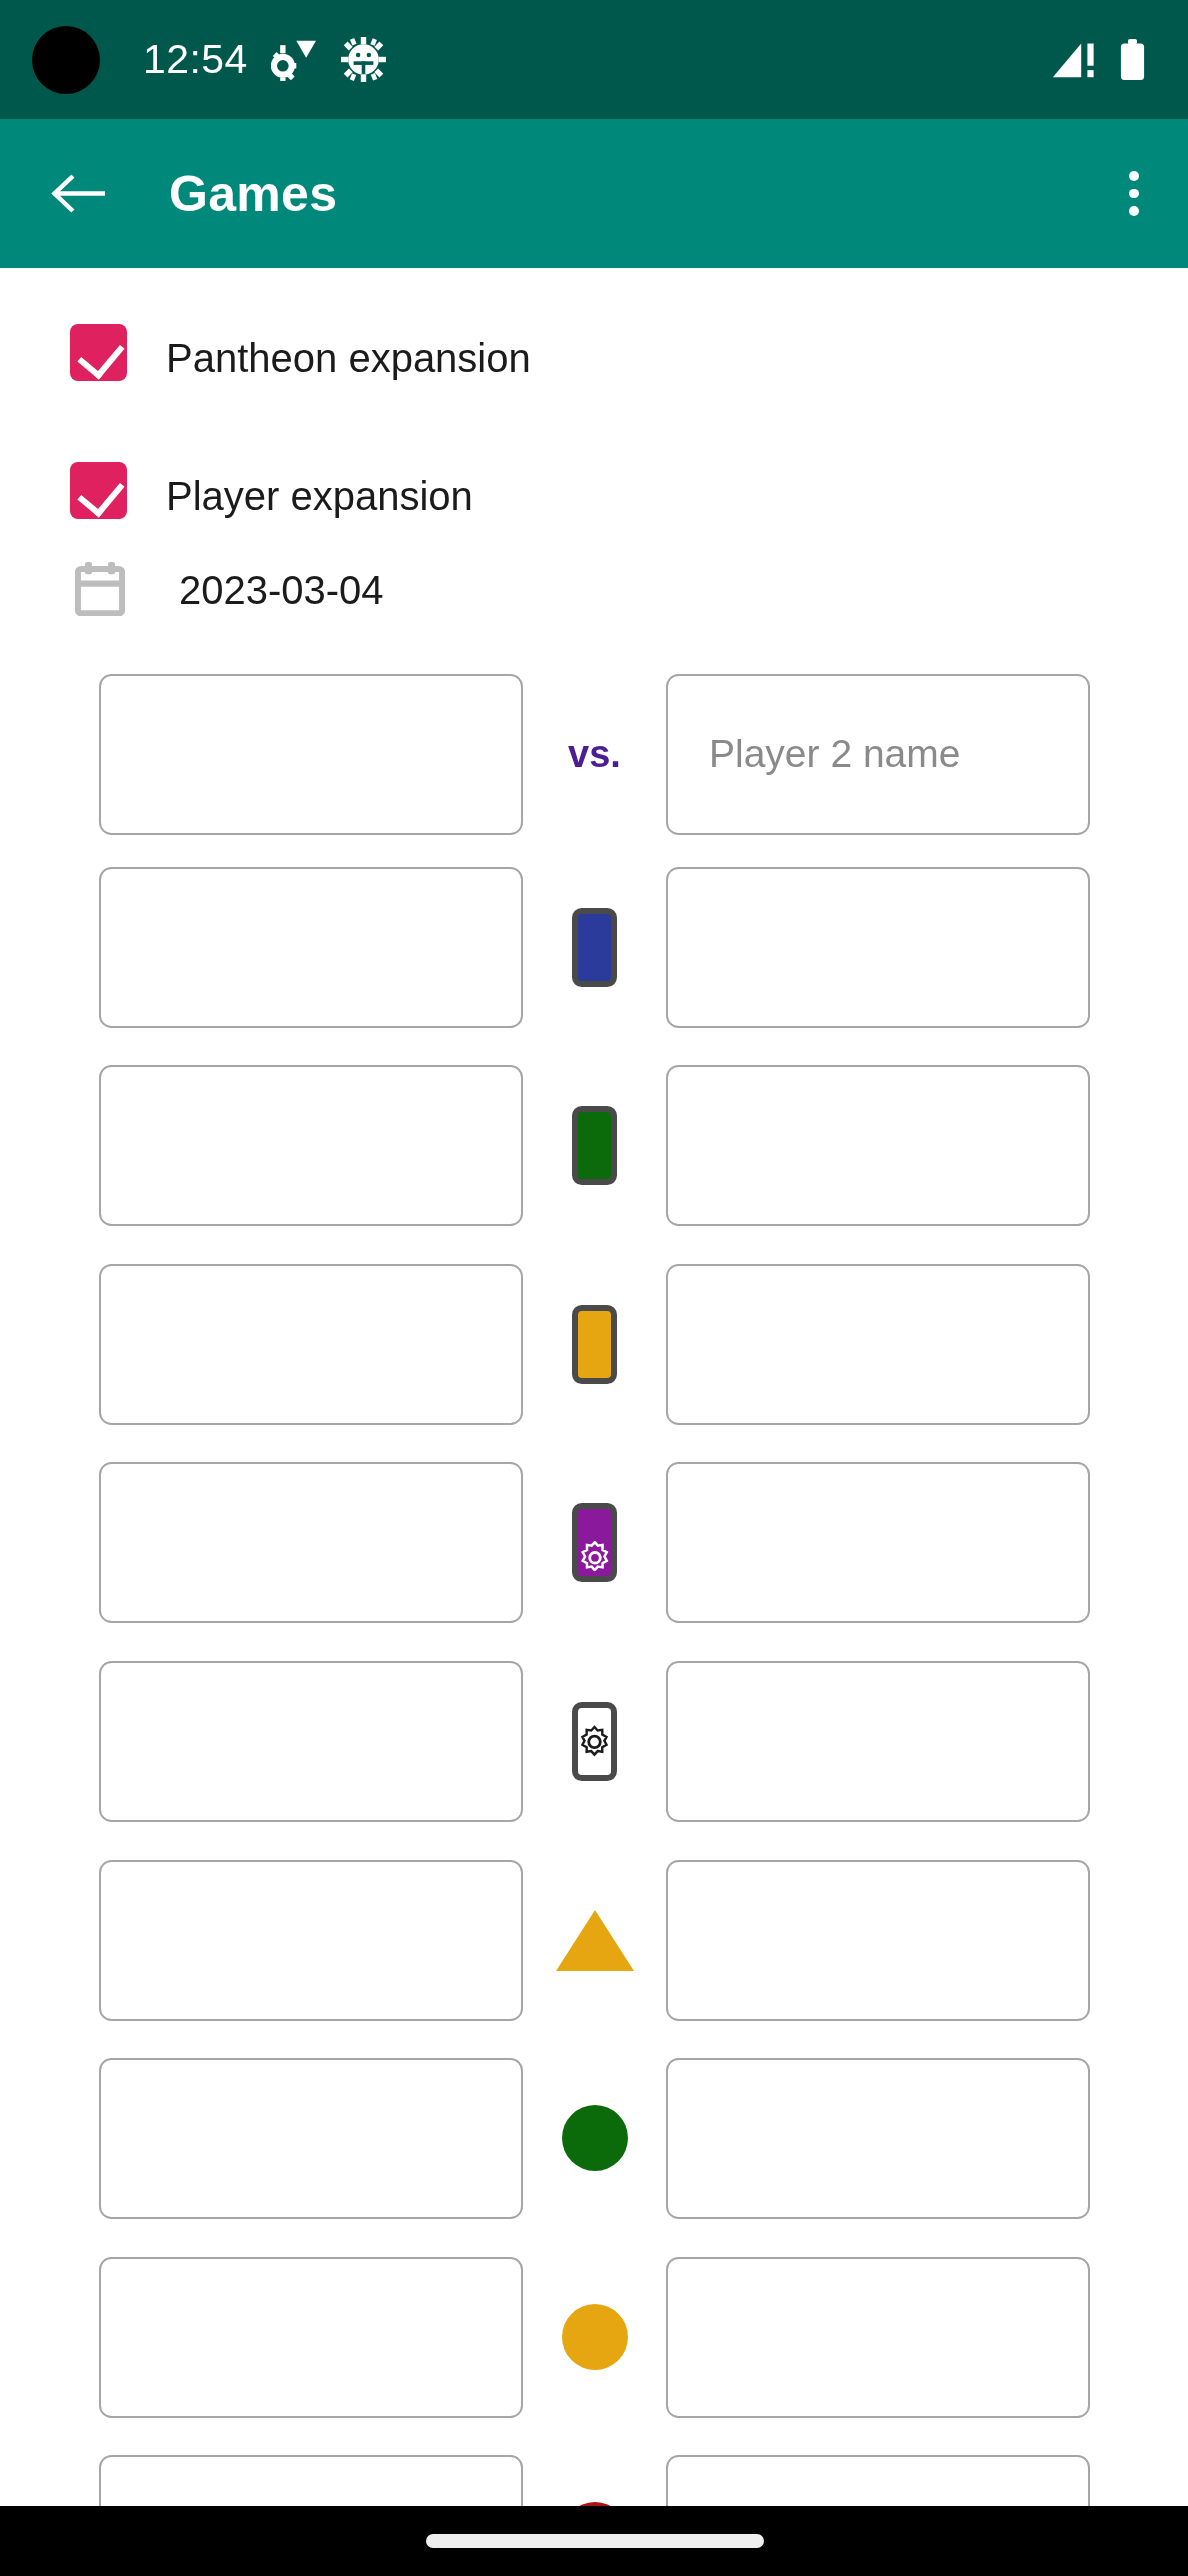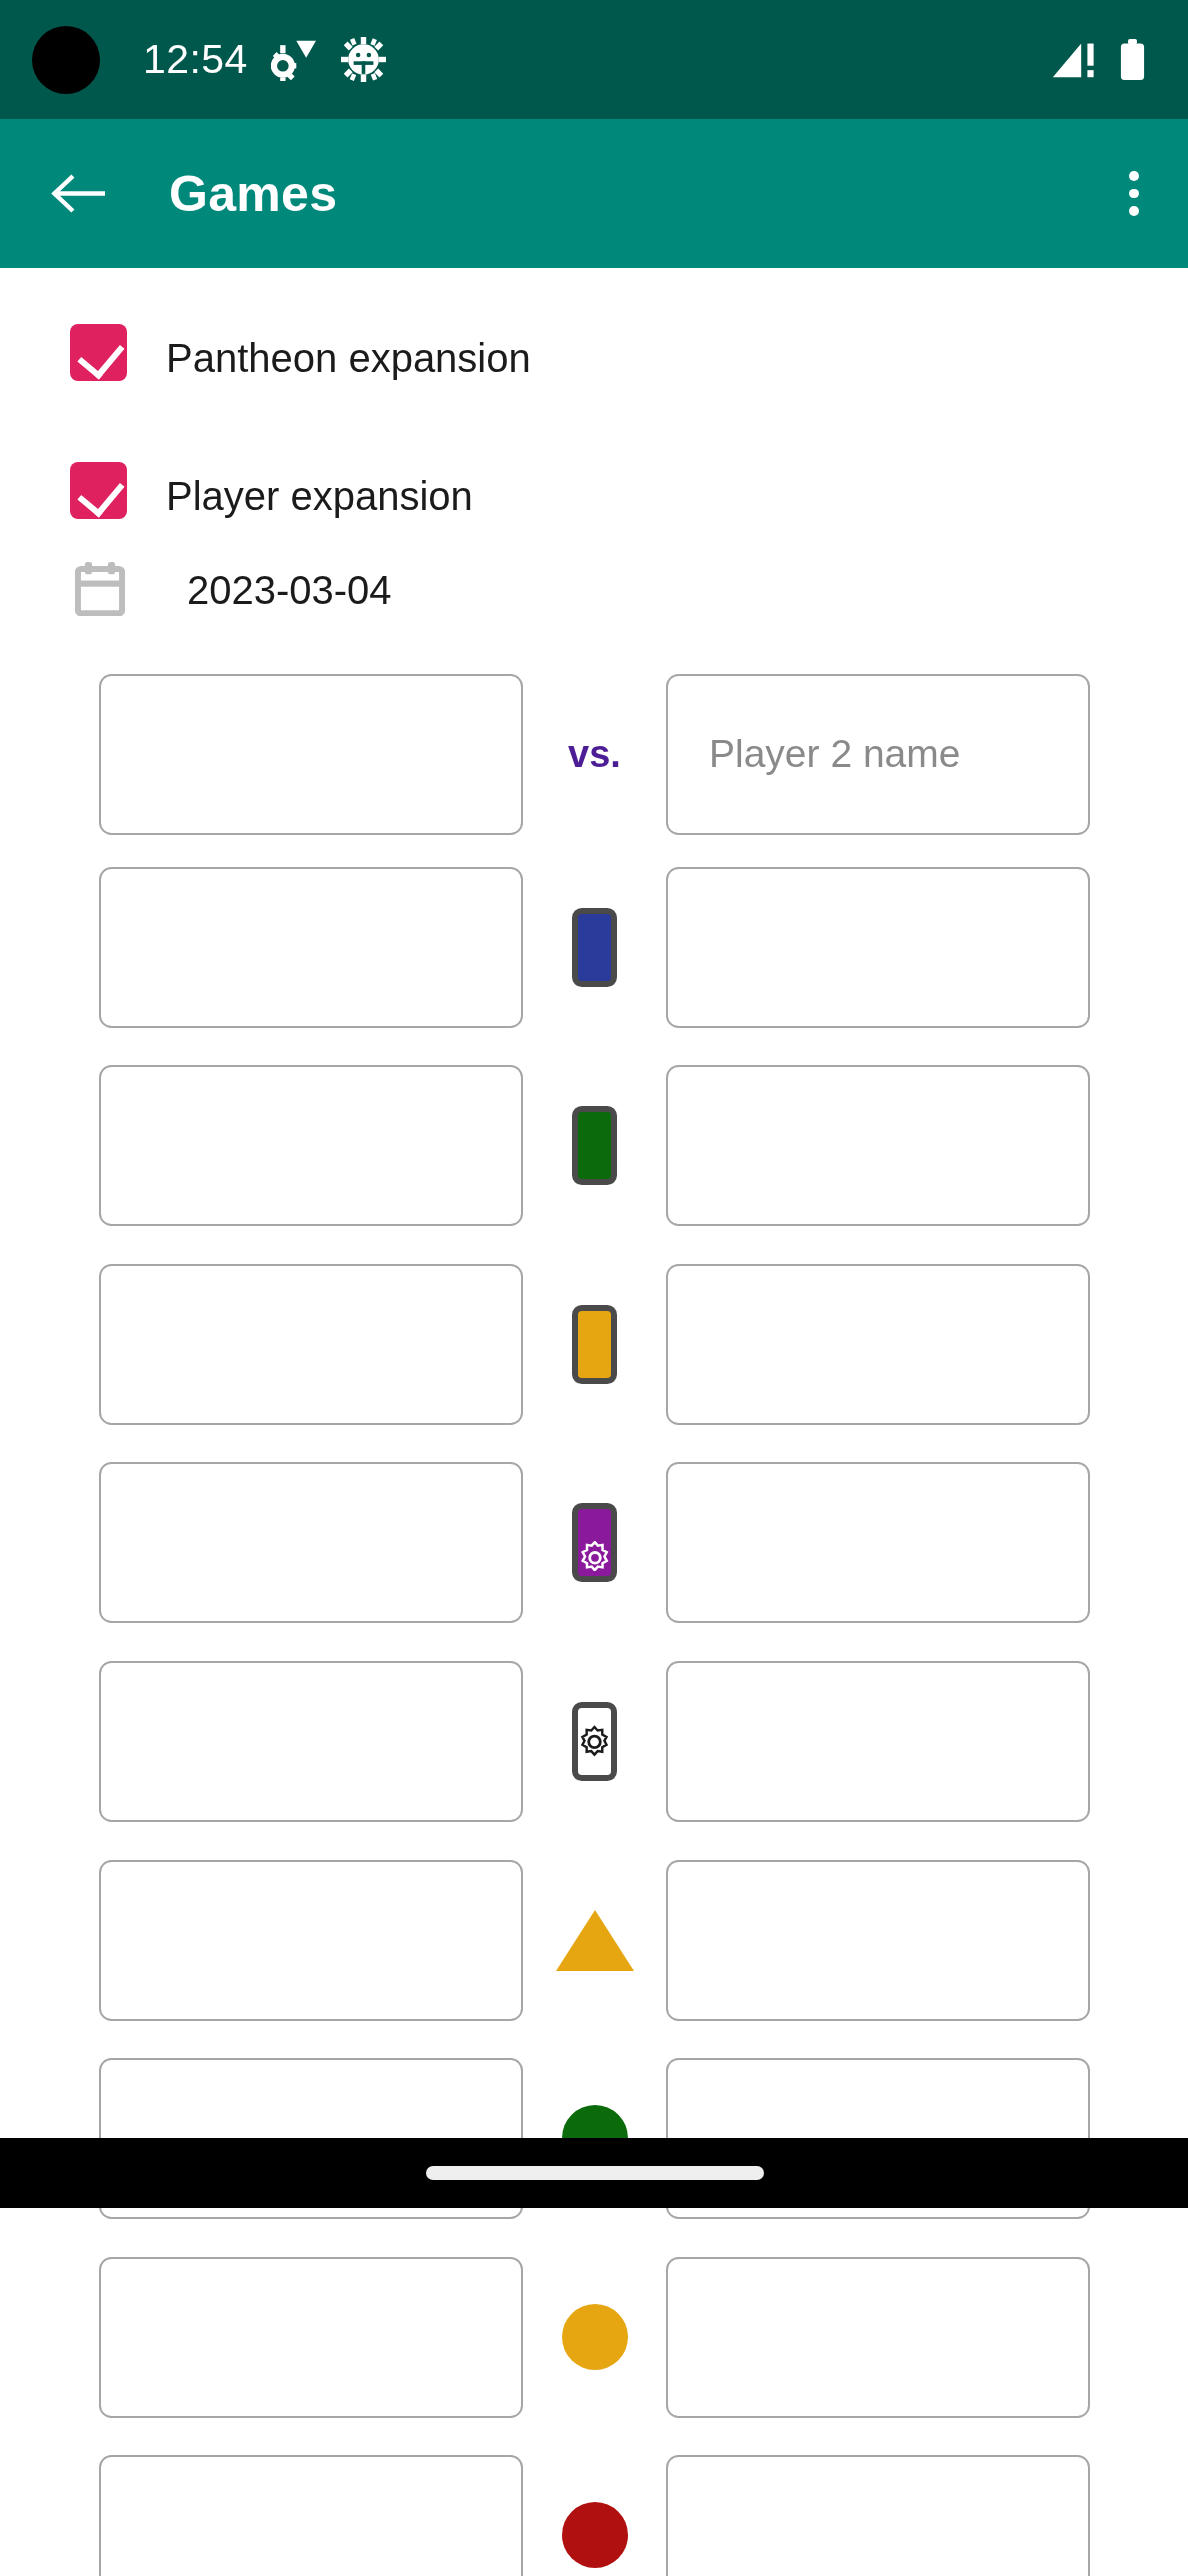--- a/index.html
+++ b/index.html
@@ -2,21 +2,21 @@
 <html style="font-size:14.3px"><head>
 <meta charset="utf-8">
 <style>
   * { margin:0; padding:0; box-sizing:border-box; }
   html, body {
     width:1189px; height:2576px;
     background:#ffffff;
     font-family:"Liberation Sans", sans-serif;
     overflow:hidden;
   }
-  .phone { position:relative; width:1189px; height:2208px; background:#ffffff; }
+  .phone { position:relative; width:1189px; height:2576px; background:#ffffff; }
 
   
   .statusbar {
     position:absolute; top:0; left:0; width:1189px; height:119px;
     background:#00584C;
     display:flex; align-items:center;
     border-bottom-left-radius:0; border-bottom-right-radius:0;
   }
   .cutout {
     width:68px; height:68px; border-radius:50%;
@@ -199,21 +199,21 @@
     <div class="checkrow" style="top:27px;">
       <span class="checkbox"></span>
       <span class="checklabel">Pantheon expansion</span>
     </div>
 
     <div class="checkrow" style="top:165px;">
       <span class="checkbox"></span>
       <span class="checklabel">Player expansion</span>
     </div>
 
-    <div class="daterow" style="top:286px;gap:8px;">
+    <div class="daterow" style="top:286px;">
       <span class="cal-ico">
         <svg width="50" height="55" viewBox="0 0 56 62">
           <rect x="3" y="9" width="50" height="50" rx="4" fill="none" stroke="#BDBDBD" stroke-width="7"></rect>
           <rect x="11" y="1" width="8" height="14" rx="3" fill="#BDBDBD"></rect>
           <rect x="37" y="1" width="8" height="14" rx="3" fill="#BDBDBD"></rect>
           <rect x="3" y="22" width="50" height="7" fill="#BDBDBD"></rect>
         </svg>
       </span>
       <span class="datetext">2023-03-04</span>
     </div>

